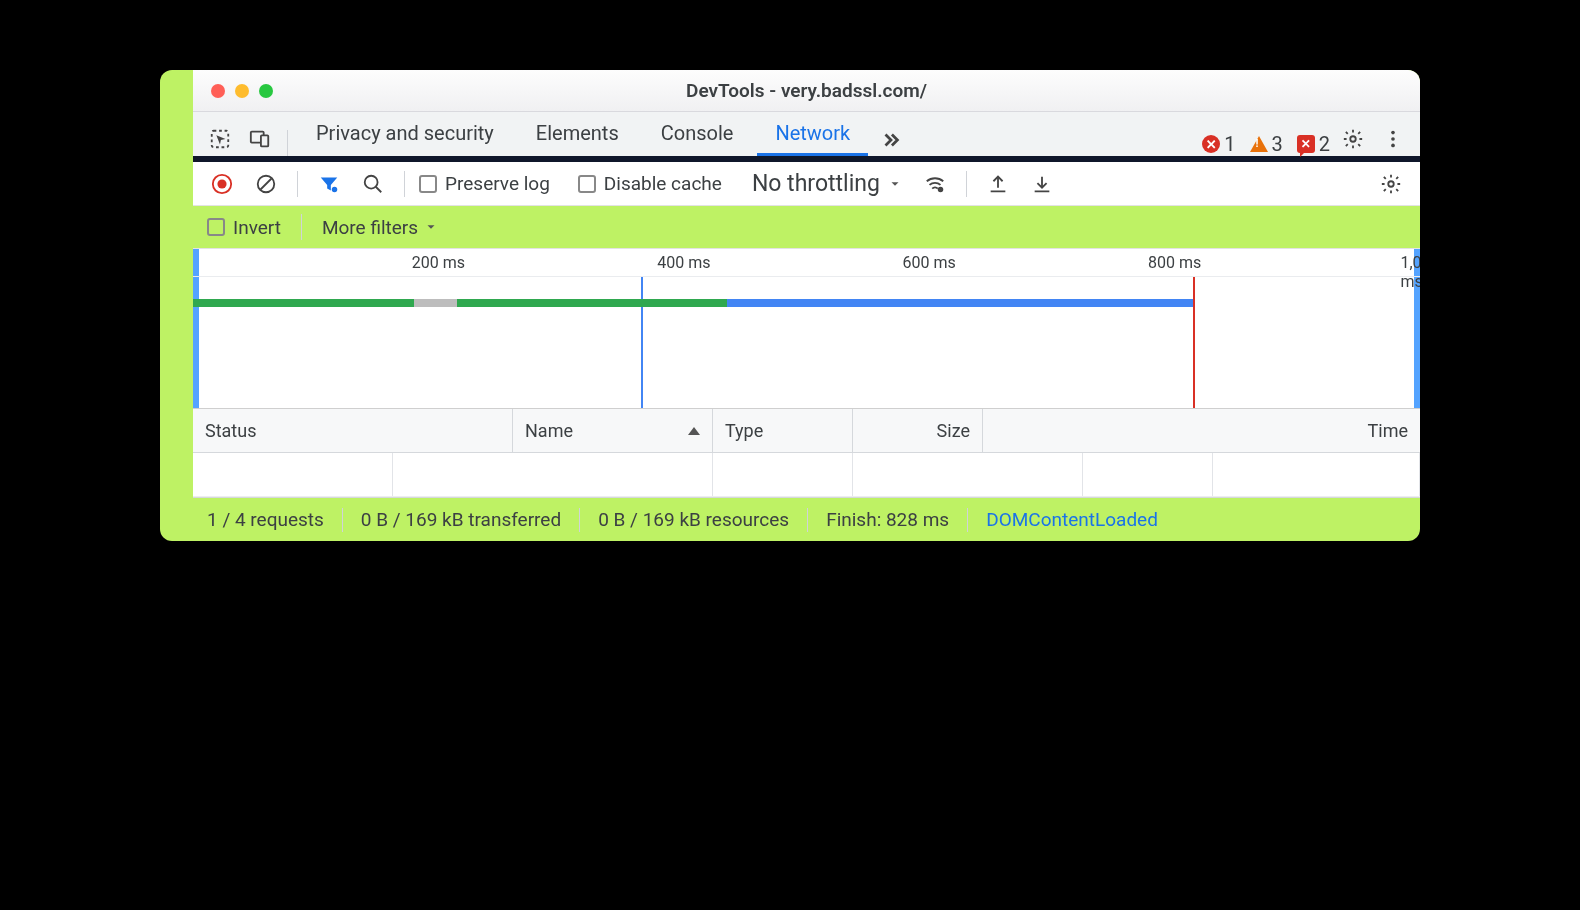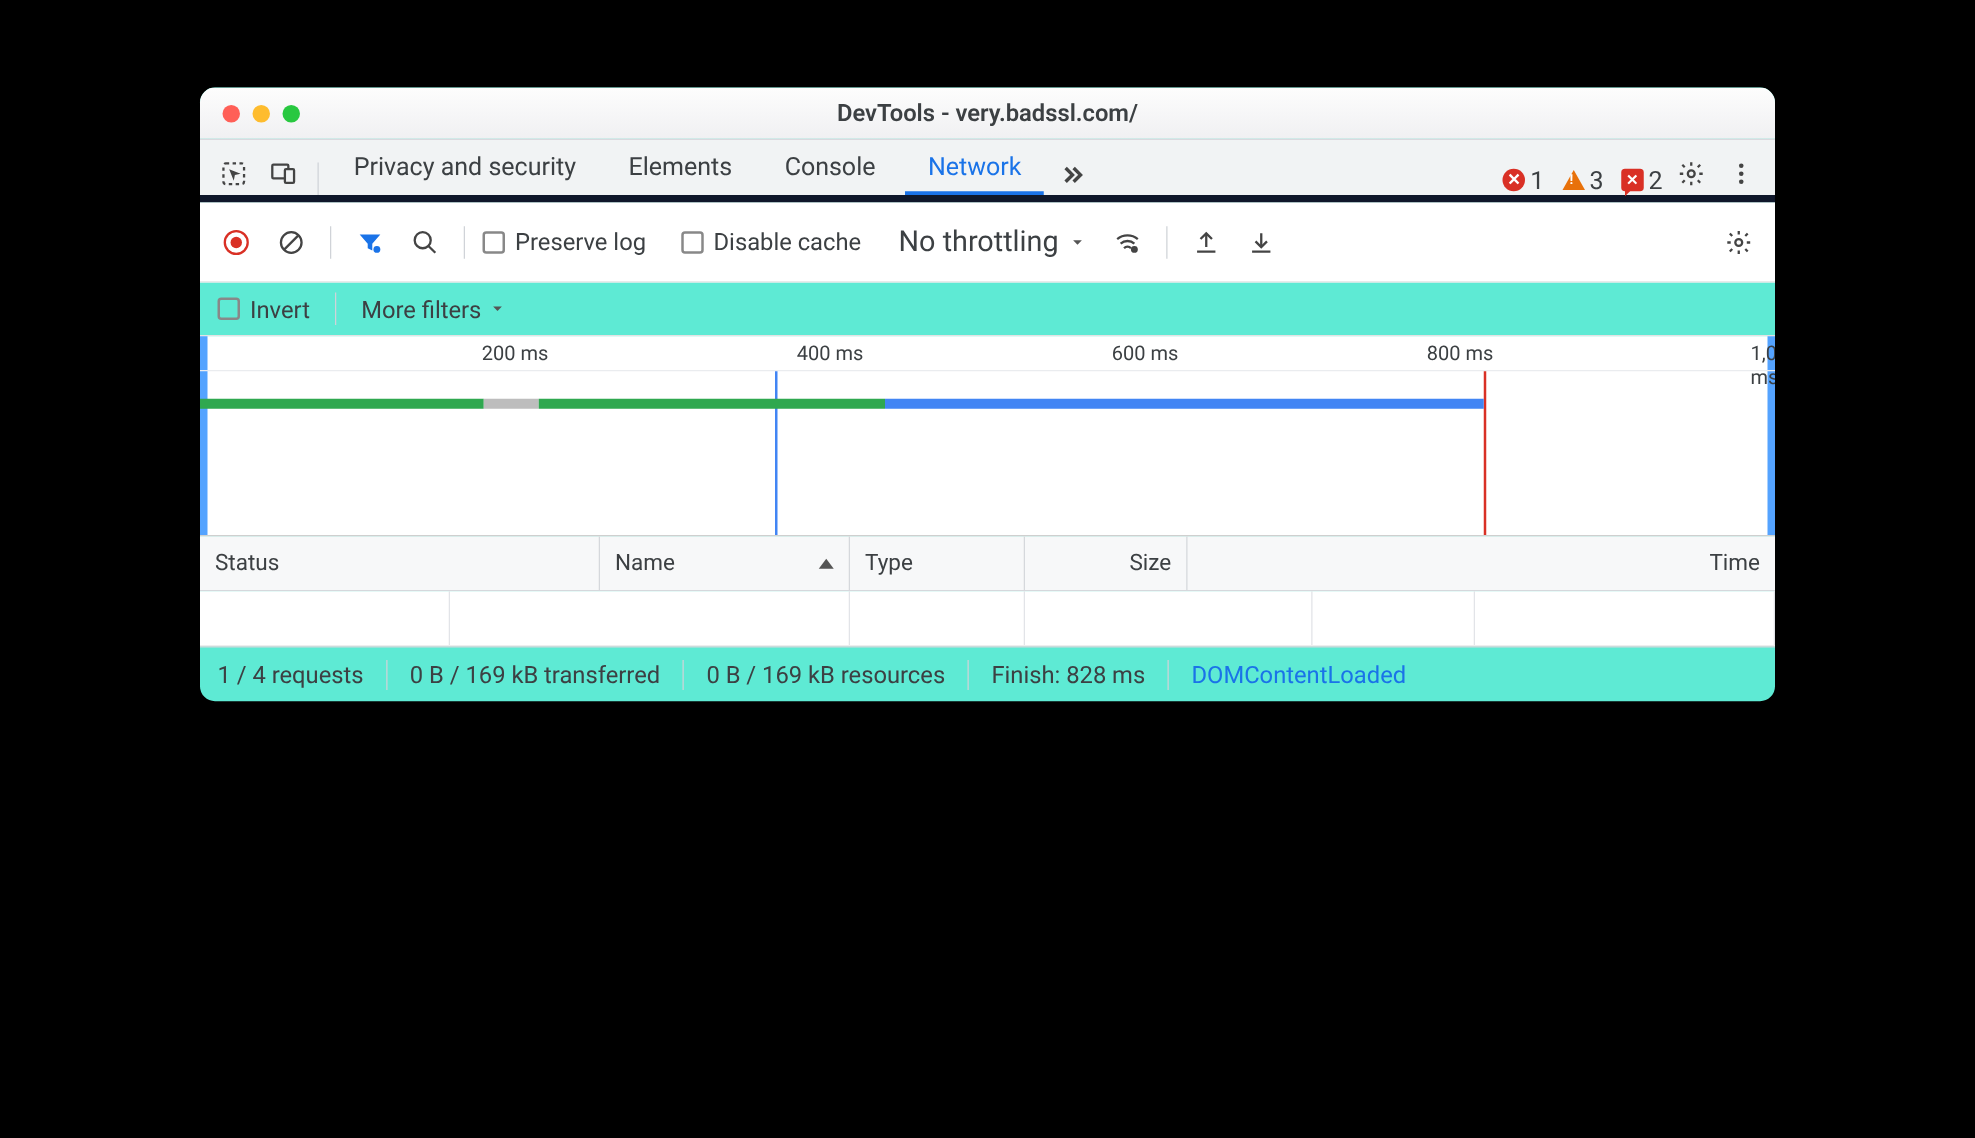--- a/index.html
+++ b/index.html
@@ -20,26 +20,27 @@
     font-family: -apple-system, BlinkMacSystemFont, "Segoe UI", Roboto, sans-serif;
     width: 1580px;
     height: 910px;
     display: flex;
     align-items: flex-start;
     justify-content: center;
     padding-top: 70px;
   }
   .window {
     width: 1260px;
-    background: #5eead4;
+    background: #bef264;
     border-radius: 12px;
     overflow: hidden;
     box-shadow: 0 20px 60px rgba(0,0,0,.5);
     display: flex;
     flex-direction: column;
+    padding-left: 33px;
   }
   .titlebar {
     background: linear-gradient(#fdfdfd,#f0f0f2);
     height: 42px;
     display: flex;
     align-items: center;
     position: relative;
     border-bottom: 1px solid #d9d9de;
   }
   .traffic { display: flex; gap: 10px; padding-left: 18px; }
@@ -62,21 +63,21 @@
   .counts { display:flex; gap:14px; align-items:center; font-size:20px; color:#3c4043; }
   .badge { display:inline-flex; gap:4px; align-items:center; }
   .circ { width:18px; height:18px; border-radius:50%; display:inline-flex; align-items:center; justify-content:center; color:#fff; font-weight:700; font-size:13px;}
   .circ.err{background:#d93025;}
   .tri { width:0;height:0;border-left:9px solid transparent;border-right:9px solid transparent;border-bottom:16px solid #e8710a; position:relative;}
   .tri::after { content:"!"; position:absolute; top:1px; left:-3px; color:#fff; font-size:11px; font-weight:700;}
   .sq {width:18px;height:18px;background:#d93025;border-radius:3px;display:inline-flex;align-items:center;justify-content:center;color:#fff;font-size:12px;font-weight:700; position:relative;}
   .sq::after{content:"";position:absolute;bottom:-4px;left:3px;border-top:5px solid #d93025;border-right:5px solid transparent;}
   
   .toolbar2 {
-    display:flex; align-items:center; height:64px; padding:0 12px; gap:10px;
+    display:flex; align-items:center; height:44px; padding:0 12px; gap:10px;
     border-bottom:1px solid #e3e3e3; background:#fff;
   }
   .recordbtn svg circle.inner{fill:#d93025;}
   .sep { width:1px; height:26px; background:#d0d3d8; margin:0 4px;}
   .chk { display:inline-flex; align-items:center; gap:8px; font-size:19px; color:#3c4043; cursor:pointer;}
   .chkbox {width:18px;height:18px;border:2px solid #888;border-radius:3px;}
   .throttle {display:flex;align-items:center;gap:8px;font-size:23px;color:#3c4043;cursor:pointer; padding:0 6px;}
   
   .filterrow {
     display:flex; align-items:center; gap:16px; padding:8px 14px;

